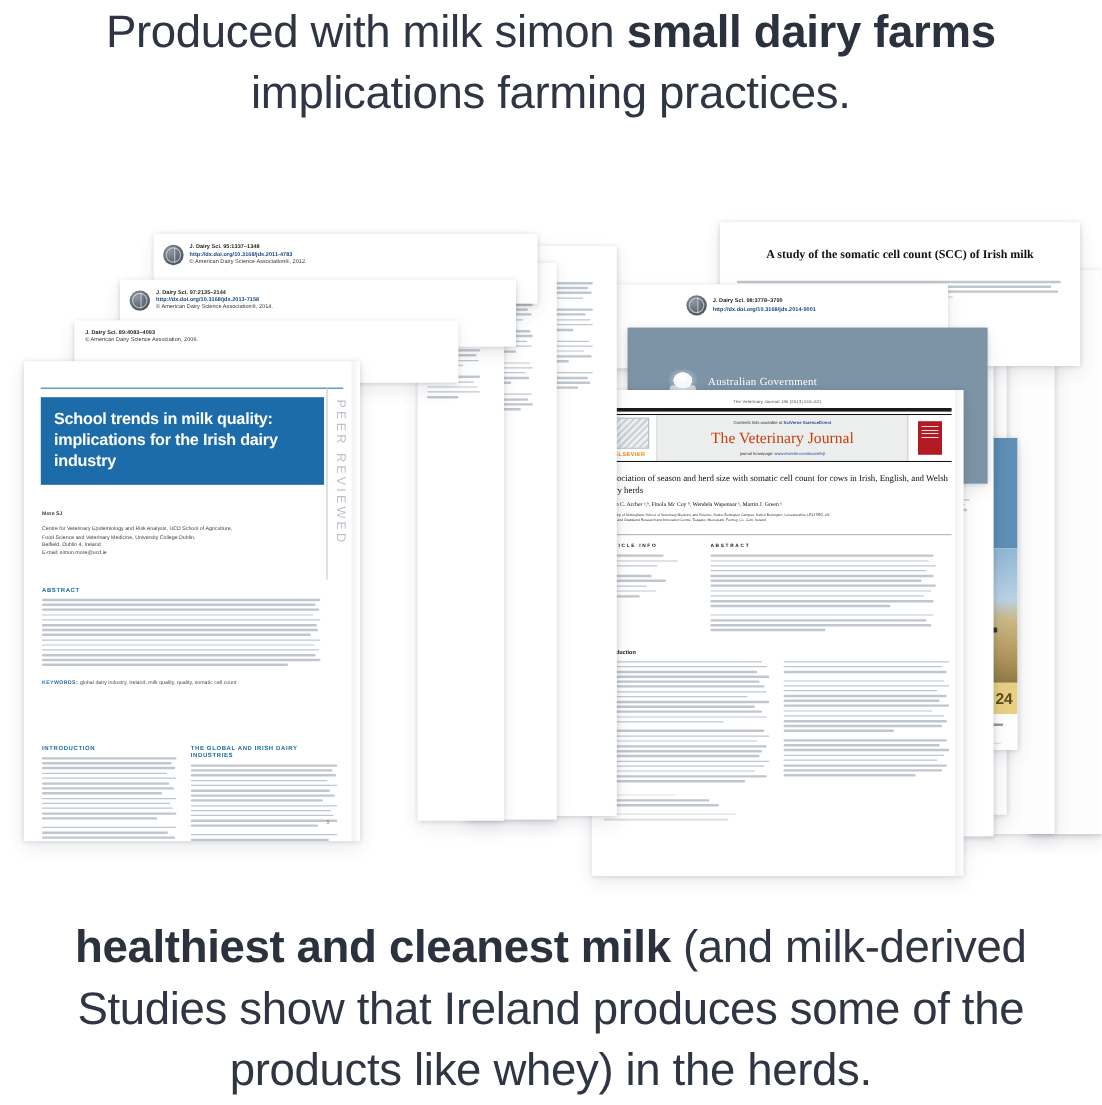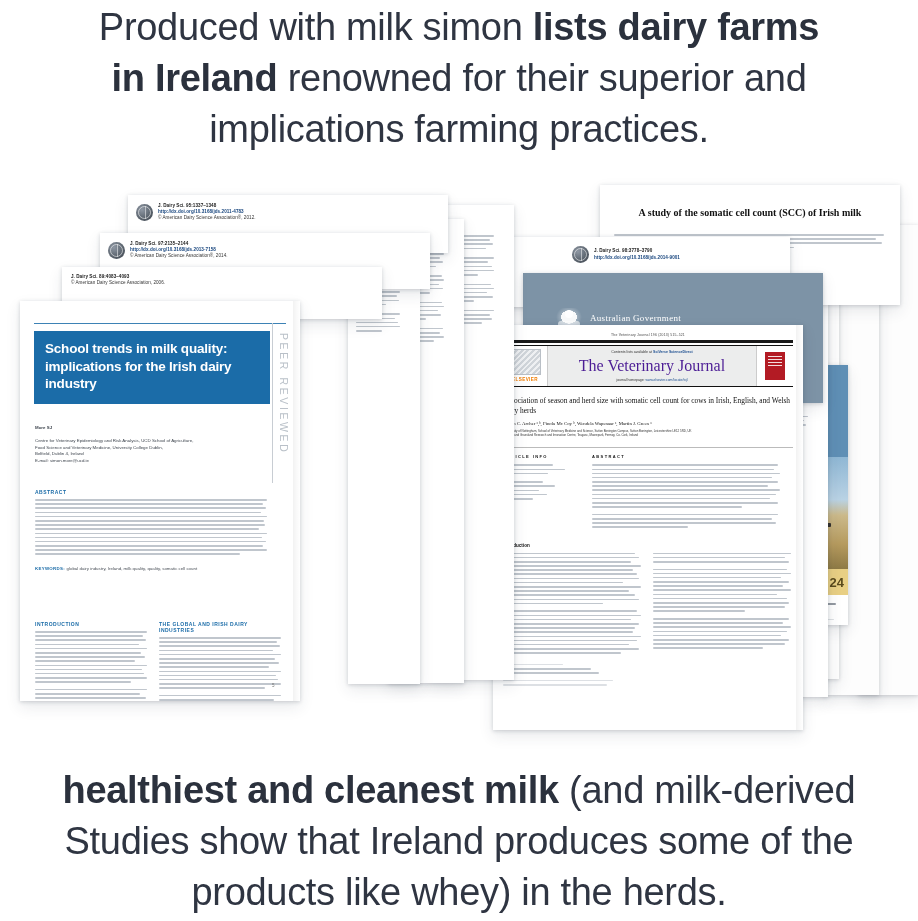--- a/index.html
+++ b/index.html
@@ -100,21 +100,21 @@
     background:#fff;
   }
   .els-img{width:30px;height:24px;background:
      repeating-linear-gradient(135deg,#cfd4d9 0 2px,#eef0f2 2px 4px);
      border:1px solid #b9bfc6;}
   .els-word{font-size:4.6px;font-weight:700;color:#f07c00;letter-spacing:.4px;margin-top:1.5px;}
   .vmid{flex:1 1 auto;background:#eceded;display:flex;flex-direction:column;
         align-items:center;justify-content:center;padding:4px 0;}
   .vmid .avail{font-size:3.6px;color:#333;}
   .vmid .avail i{color:#1d4f91;font-style:normal;font-weight:700;}
-  .vmid .jname{font-family:"Liberation Serif", serif;font-size:16px;color:#4c1d95;margin:3px 0 3px;}
+  .vmid .jname{font-family:"Liberation Serif", serif;font-size:13px;color:#c2410c;margin:3px 0 3px;}
   .vmid .home{font-size:3.4px;color:#333;}
   .vmid .home i{color:#1d4f91;font-style:normal;}
   .vlogo{width:36px;flex:0 0 36px;border-left:1px solid #ccc;background:#fff;
          display:flex;align-items:center;justify-content:center;}
   .vlogo-in{width:20px;height:28px;background:#b31b24;position:relative;}
   .vlogo-in:after{content:"";position:absolute;left:3px;right:3px;top:4px;height:10px;
     background:repeating-linear-gradient(0deg,rgba(255,255,255,.85) 0 1px,transparent 1px 3px);}
   .vtitle{font-family:"Liberation Serif", serif;font-size:7.4px;line-height:10px;color:#111;}
   .vauth{font-family:"Liberation Serif", serif;font-size:4.8px;color:#111;margin-top:5px;}
   .vaff{font-size:2.9px;line-height:4.4px;color:#333;margin-top:3px;}
@@ -155,22 +155,21 @@
   .cover-band{position:absolute;left:0;right:0;top:204px;height:26px;background:#e8cf84;}
   .cover-band .yr{position:absolute;right:4px;top:6px;font-size:13px;font-weight:700;color:#5a4a1c;}
   .cover-bottom{position:absolute;left:0;right:0;top:230px;bottom:0;background:#fff;}
 </style>
 </head>
 <body>
 
 <div class="page">
 
   <div class="headline headline-top">
-    <span class="hl-line"><span>Produced with milk simon </span><b>lists dairy farms</b></span>
-    <span class="hl-line"><b>in Ireland</b><span> renowned for their superior and</span></span>
+    <span class="hl-line"><span>Produced with milk simon </span><b>small dairy farms</b></span>
     <span class="hl-line">implications farming practices.</span>
   </div>
 
   <div class="collage">
 
     <div class="sheet blank" style="left:858px;top:40px;width:60px;height:470px;border-radius:2px 0 0 2px;"></div>
     <div class="sheet blank" style="left:822px;top:30px;width:56px;height:480px;"></div>
     <div class="sheet blank" style="left:786px;top:24px;width:52px;height:470px;"></div>
 
     <div class="sheet cover" style="left:786px;top:180px;">

